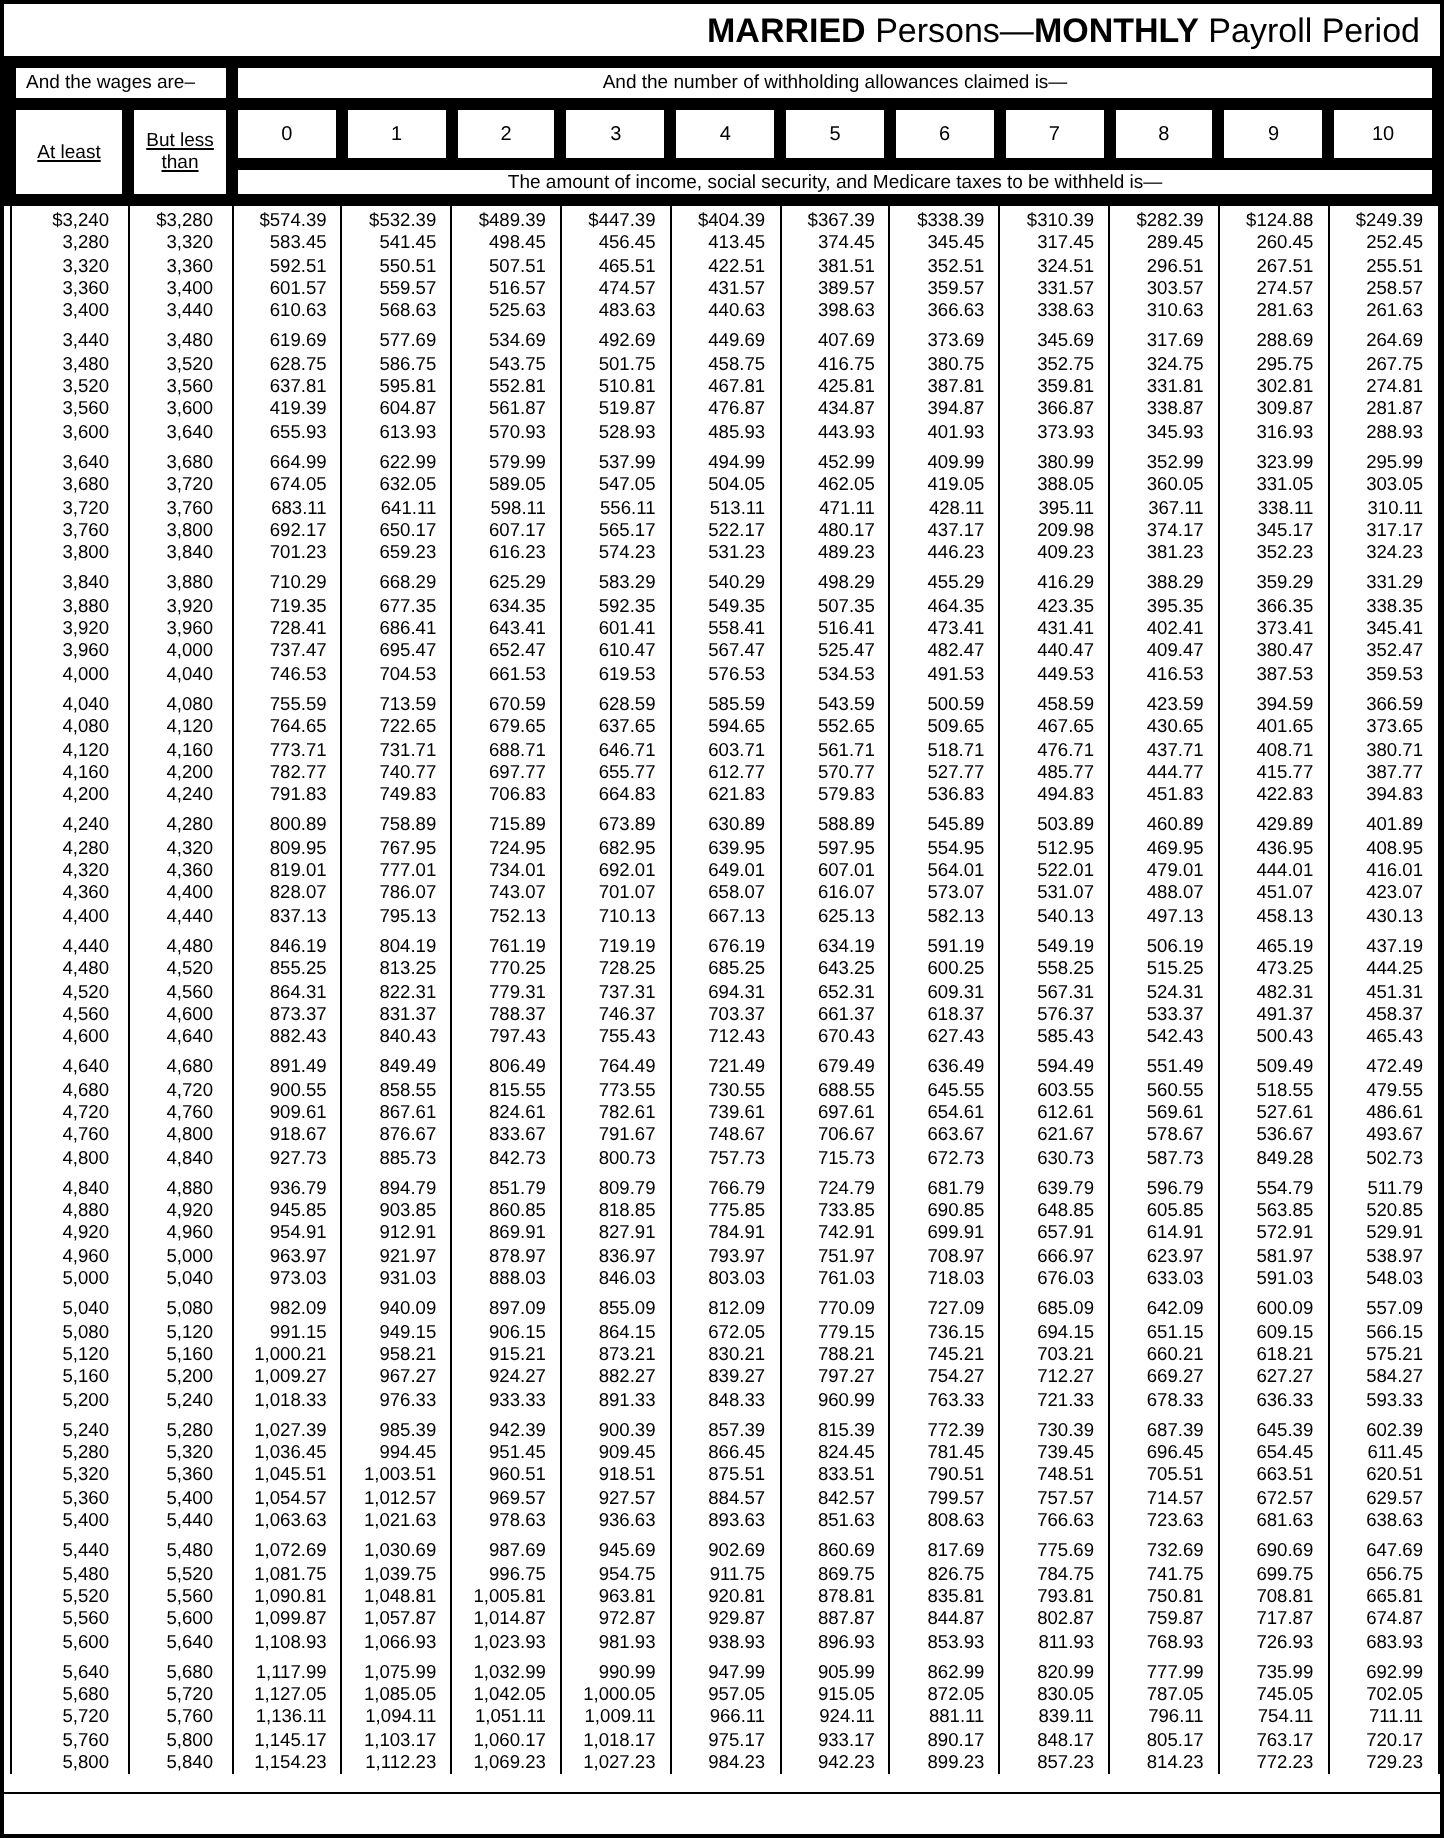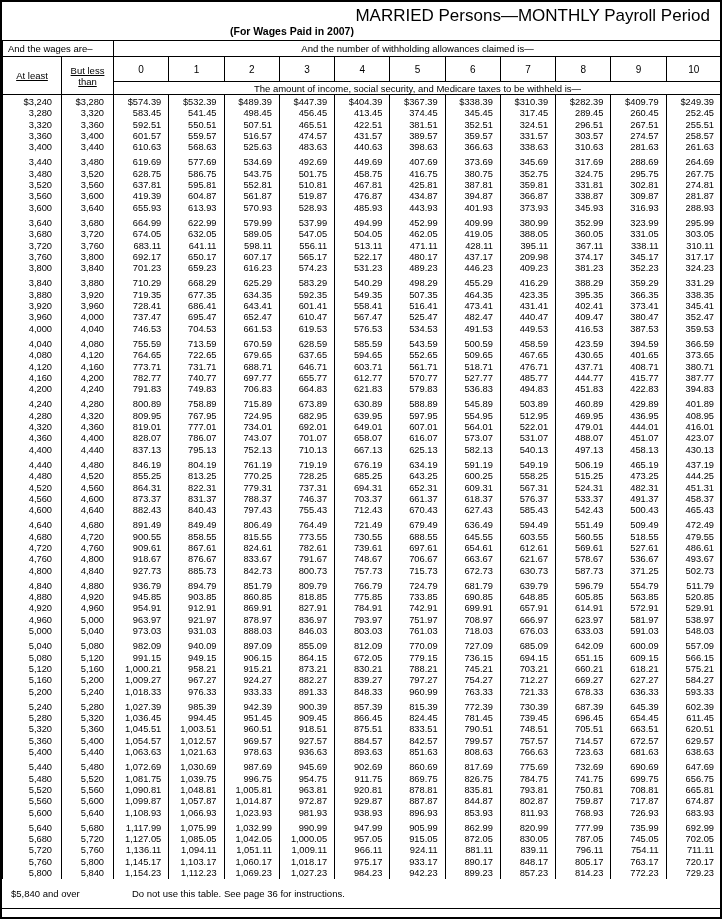--- a/index.html
+++ b/index.html
@@ -2,24 +2,24 @@
 <html><head>
 <meta charset="utf-8">
 <style>
   html,body { margin:0; padding:0; background:#fff; }
   .page {
     width:722px; height:919px; box-sizing:border-box;
     border:2px solid #000; background:#fff; color:#000;
     font-family:"Liberation Sans", sans-serif; overflow:hidden; position:relative;
   }
   .title-line { text-align:right; padding:4px 10px 0 0; font-size:17px; line-height:19px; white-space:nowrap; }
-  .title-line .b { font-weight:normal; }
+  .title-line .b { font-weight:bold; }
   .subtitle { font-size:10.5px; font-weight:bold; padding-left:228px; line-height:12px; margin-top:0px; }
   table { border-collapse:collapse; width:720px; margin-top:3px; table-layout:fixed; }
-  thead th { border:1px solid #000000; font-weight:normal; font-size:9.5px; padding:1px 2px; text-align:center; }
+  thead th { border:6px solid #000000; font-weight:normal; font-size:9.5px; padding:1px 2px; text-align:center; }
   thead th.wages-hdr { text-align:left; padding-left:5px; }
   .h-a th { height:13px; }
   .h-b th.num { font-size:10px; height:22px; }
   .h-b th.side { font-size:9.5px; vertical-align:middle; padding:0 3px;text-decoration:underline; }
   .h-c th { height:12px; padding:0;margin-top:28px; }
   tbody td {
     border-left:1px solid #000; border-right:1px solid #000;
     font-size:9.3px; line-height:11.3px; padding:0 7px 0 0;
     text-align:right; white-space:nowrap; overflow:hidden;
   }
@@ -29,21 +29,20 @@
   .footer-row { display:flex; align-items:baseline; font-size:9.5px; margin-top:9px; padding-left:9px; }
   .footer-row .over { width:121px; }
   .footer-rule { border-top:1.5px solid #000; margin-top:9px; }
 </style>
 </head>
 <body>
 
 <div class="page">
 
   <div class="title-line"><span class="b">MARRIED</span><span> Persons—</span><span class="b">MONTHLY</span><span> Payroll Period</span></div>
-  <div class="subtitle">(For Wages Paid in 2007)</div>
 
   <table>
     <colgroup>
       <col style="width:59px">
         <col style="width:52px">
       <col>
         <col>
         <col>
         <col>
         <col>
@@ -84,21 +83,21 @@
           <td class="wage">$3,280</td>
           <td class="amt">$574.39</td>
           <td class="amt">$532.39</td>
           <td class="amt">$489.39</td>
           <td class="amt">$447.39</td>
           <td class="amt">$404.39</td>
           <td class="amt">$367.39</td>
           <td class="amt">$338.39</td>
           <td class="amt">$310.39</td>
           <td class="amt">$282.39</td>
-          <td class="amt">$409.79</td>
+          <td class="amt">$124.88</td>
           <td class="amt">$249.39</td>
         </tr>
         <tr>
           <td class="wage">3,280</td>
           <td class="wage">3,320</td>
           <td class="amt">583.45</td>
           <td class="amt">541.45</td>
           <td class="amt">498.45</td>
           <td class="amt">456.45</td>
           <td class="amt">413.45</td>
@@ -774,21 +773,21 @@
           <td class="wage">4,840</td>
           <td class="amt">927.73</td>
           <td class="amt">885.73</td>
           <td class="amt">842.73</td>
           <td class="amt">800.73</td>
           <td class="amt">757.73</td>
           <td class="amt">715.73</td>
           <td class="amt">672.73</td>
           <td class="amt">630.73</td>
           <td class="amt">587.73</td>
-          <td class="amt">371.25</td>
+          <td class="amt">849.28</td>
           <td class="amt">502.73</td>
         </tr>
         <tr class="gap-row">
           <td></td>
           <td></td>
           <td></td>
           <td></td>
           <td></td>
           <td></td>
           <td></td>
@@ -1230,19 +1229,15 @@
           <td class="amt">942.23</td>
           <td class="amt">899.23</td>
           <td class="amt">857.23</td>
           <td class="amt">814.23</td>
           <td class="amt">772.23</td>
           <td class="amt">729.23</td>
         </tr>
       </tbody>
   </table>
 
-  <div class="footer-row">
-    <span class="over">$5,840 and over</span>
-    <span>Do not use this table. See page 36 for instructions.</span>
-  </div>
   <div class="footer-rule"></div>
 
 </div>
 
 </body></html>

